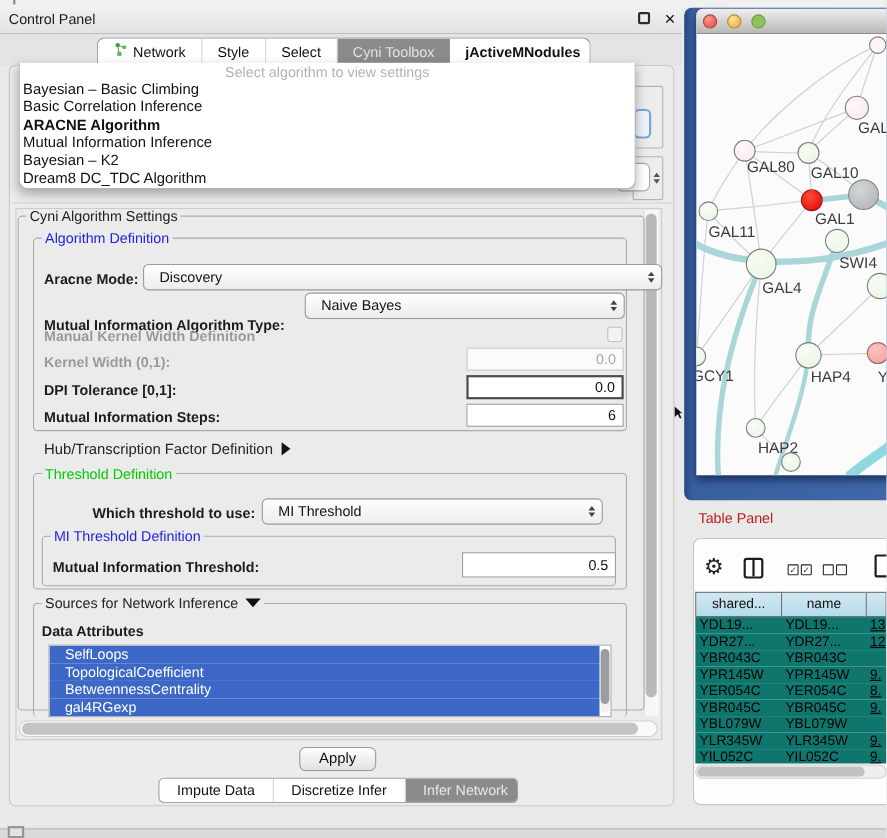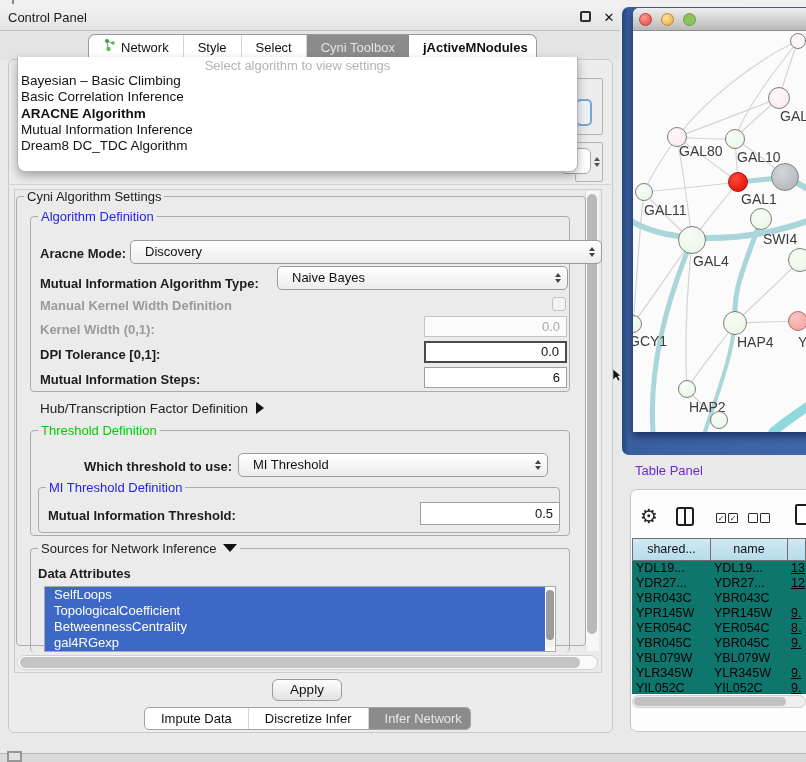--- a/index.html
+++ b/index.html
@@ -70,21 +70,21 @@
   .tfield{position:absolute;background:#fff;border:1px solid #9f9f9f;font-size:13px;text-align:right;padding-right:6px;color:#111;}
   .tfield.dis{background:#fbfbfb;border-color:#c4c4c4;color:#a8a8a8;}
   .tfield.focus{border:2px solid #4a4a4a;}
 
   .checkbox{position:absolute;width:14px;height:14px;border:1px solid #c2c2c2;border-radius:3px;background:#f3f3f3;}
 
   .tri-right{display:inline-block;width:0;height:0;border-top:6px solid transparent;border-bottom:6px solid transparent;border-left:8px solid #111;margin-left:8px;vertical-align:-1px;}
   .tri-down{display:inline-block;width:0;height:0;border-left:7px solid transparent;border-right:7px solid transparent;border-top:8px solid #111;margin-left:6px;vertical-align:1px;}
 
   .attrlist{left:44px;top:586px;width:512px;height:66px;background:#fff;border:1px solid #a9a9a9;overflow:hidden;}
-  .attr-item{height:16px;line-height:16px;font-size:13px;color:#fff;background:#3d68c7;padding-left:9px;margin-right:10px;white-space:nowrap;}
+  .attr-item{height:16px;line-height:16px;font-size:13px;color:#fff;background:#3d68c7;padding-left:14px;margin-right:10px;white-space:nowrap;}
   .attrscroll{position:absolute;right:1px;top:3px;width:8px;height:58px;background:#f0f0f0;border-radius:4px;}
   .attrthumb{position:absolute;left:0;top:0;width:8px;height:50px;background:#9c9c9c;border-radius:4px;}
 
   .applybtn{left:272px;top:679px;width:70px;height:22px;border:1px solid #9a9a9a;border-radius:6px;background:linear-gradient(#fefefe,#e2e2e2);font-size:13.5px;text-align:center;line-height:20px;color:#111;}
 
   .btabs{left:144px;top:707px;width:327px;height:23px;background:#fff;border:1px solid #a3a3a3;border-radius:5px;display:flex;overflow:hidden;}
   .btab{padding:0 16px;line-height:22px;font-size:13px;color:#111;border-right:1px solid #d4d4d4;white-space:nowrap;}
   .btab:last-child{border-right:none;}
   .btab.sel{background:#8b8b8b;color:#e7e7e7;border-right:none;}
 
@@ -101,21 +101,21 @@
   .node.green{background:radial-gradient(circle at 38% 32%,#f7fcf4,#e7f5e3);}
   .node.pink{background:radial-gradient(circle at 38% 32%,#fef8f9,#fae7ec);}
   .node.blush{background:#fdf5f6;}
   .node.red{background:radial-gradient(circle at 38% 32%,#ff4a38,#de0500);border-color:#a31111;}
   .node.gray{background:radial-gradient(circle at 38% 32%,#d3d6d9,#aeb1b5);border-color:#838383;}
   .node.salmon{background:radial-gradient(circle at 38% 32%,#fbc4c1,#f39d9b);border-color:#9f6f6d;}
   .nlabel{position:absolute;font-size:14px;color:#3c3c3c;white-space:nowrap;}
 
   
   .tpzone{left:622px;top:455px;width:184px;height:307px;background:#e9e9e9;}
-  .tptitle{left:635px;top:463px;font-size:13px;color:#6d28d9;}
+  .tptitle{left:635px;top:463px;font-size:13px;color:#b91c1c;}
   .tpcard{left:630px;top:489px;width:180px;height:243px;background:#fdfdfd;border:1px solid #c6c6c6;border-radius:7px 0 0 7px;}
   .gear{left:640px;top:504px;font-size:20px;color:#222;line-height:24px;}
   .colsic{left:676px;top:507px;width:18px;height:19px;border:2px solid #1d1d1d;border-radius:3px;}
   .colsic i{position:absolute;left:50%;top:0;width:2px;height:100%;background:#1d1d1d;margin-left:-1px;}
   .cbp{position:absolute;width:10px;height:10px;border:1.5px solid #2a2a2a;border-radius:1px;font-size:8px;line-height:9px;text-align:center;color:#2a2a2a;font-weight:bold;}
   .docic{left:795px;top:504px;width:16px;height:21px;border:2px solid #1d1d1d;border-radius:2px;background:#fff;}
 
   .ntable{left:632px;top:538px;width:174px;}
   .thead{position:absolute;top:0;left:0;height:23px;display:flex;}
   .th{background:linear-gradient(#d2e9f3,#b5dcea);border:1px solid #6f6f6f;border-right:none;font-size:12.5px;line-height:21px;text-align:center;color:#111;overflow:hidden;white-space:nowrap;}
@@ -182,20 +182,21 @@
       <i class="dn"></i>
     </div>
 
   <div class="abs popup">
     <div class="prompt">Select algorithm to view settings</div>
     <div id="algo-items">
         <div class="algo-item">Bayesian – Basic Climbing</div>
         <div class="algo-item">Basic Correlation Inference</div>
         <div class="algo-item bold">ARACNE Algorithm</div>
         <div class="algo-item">Mutual Information Inference</div>
+        <div class="algo-item">Bayesian – K2</div>
         <div class="algo-item">Dream8 DC_TDC Algorithm</div>
       </div>
   </div>
 
   <div class="abs scrollpane"></div>
   <div class="abs vscroll"></div>
   <div class="abs vthumb"></div>
   <div class="abs hscroll"></div>
   <div class="abs hthumb"></div>
 
@@ -207,21 +208,21 @@
 
   <div class="flabel" style="left:40px;top:246px;">Aracne Mode:</div>
   <div class="combo" style="left:130px;top:240px;width:472px;">
     <span>Discovery</span>
     <span class="spin">
         <i class="up"></i>
         <i class="dn"></i>
       </span>
   </div>
 
-  <div class="flabel" style="left:40px;top:276px;">Mutual Information Algorithm Type:</div>
+  <div class="flabel" style="left:40px;top:288px;">Mutual Information Algorithm Type:</div>
   <div class="combo" style="left:277px;top:266px;width:291px;">
     <span>Naive Bayes</span>
     <span class="spin">
         <i class="up"></i>
         <i class="dn"></i>
       </span>
   </div>
 
   <div class="flabel dis" style="left:40px;top:298px;">Manual Kernel Width Definition</div>
   <div class="checkbox" style="left:552px;top:297px;"></div>

